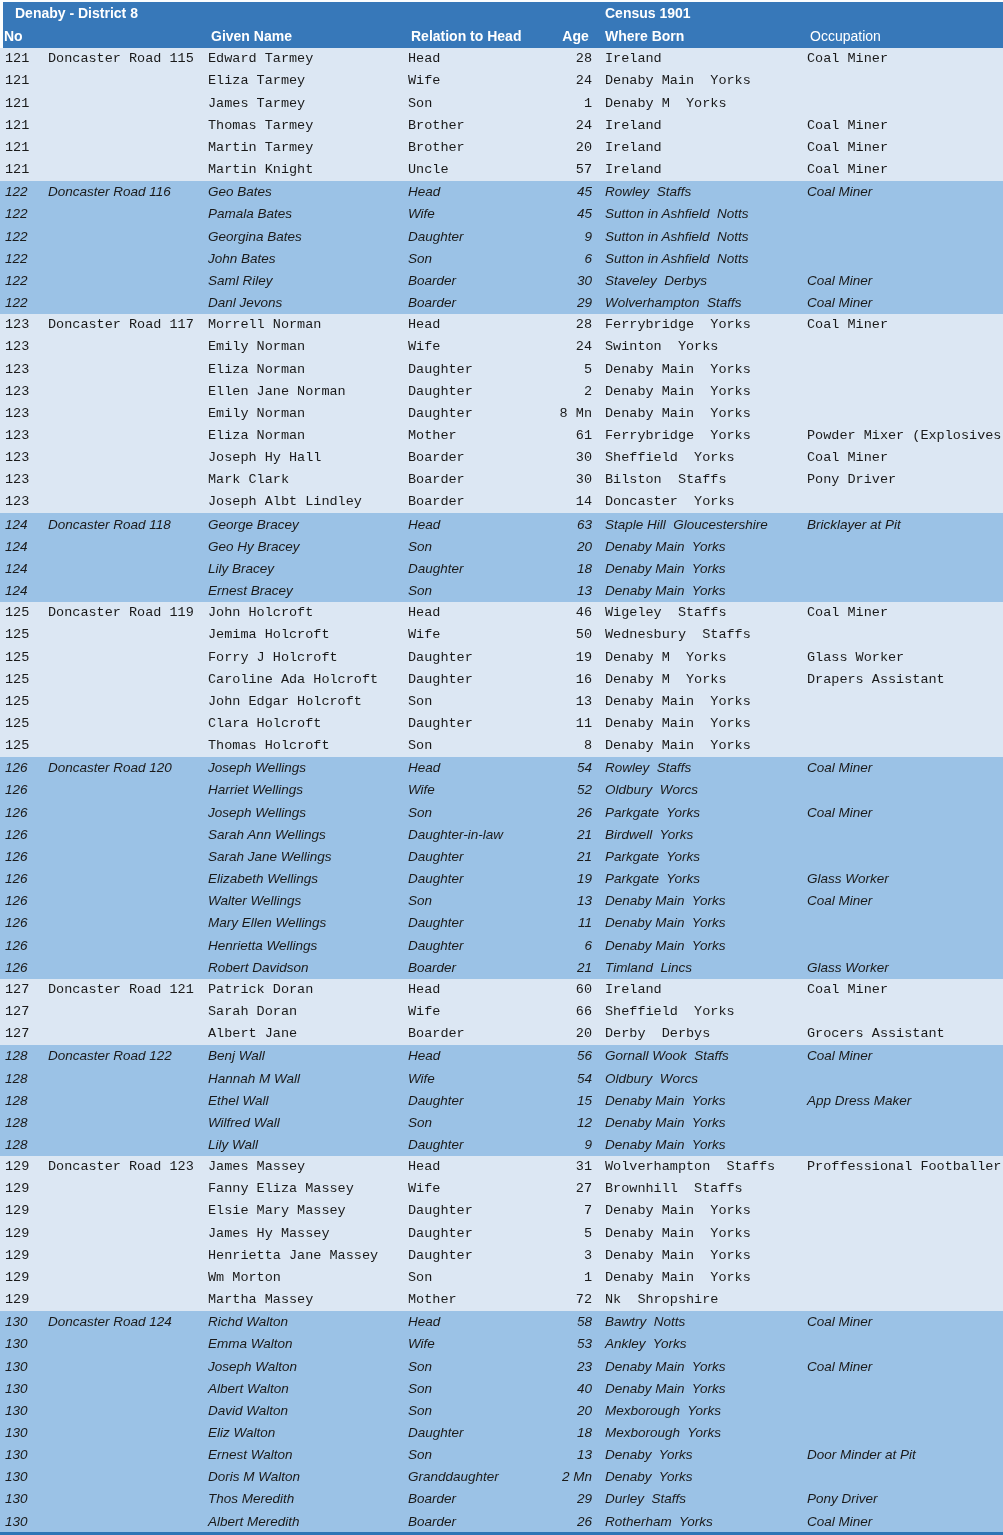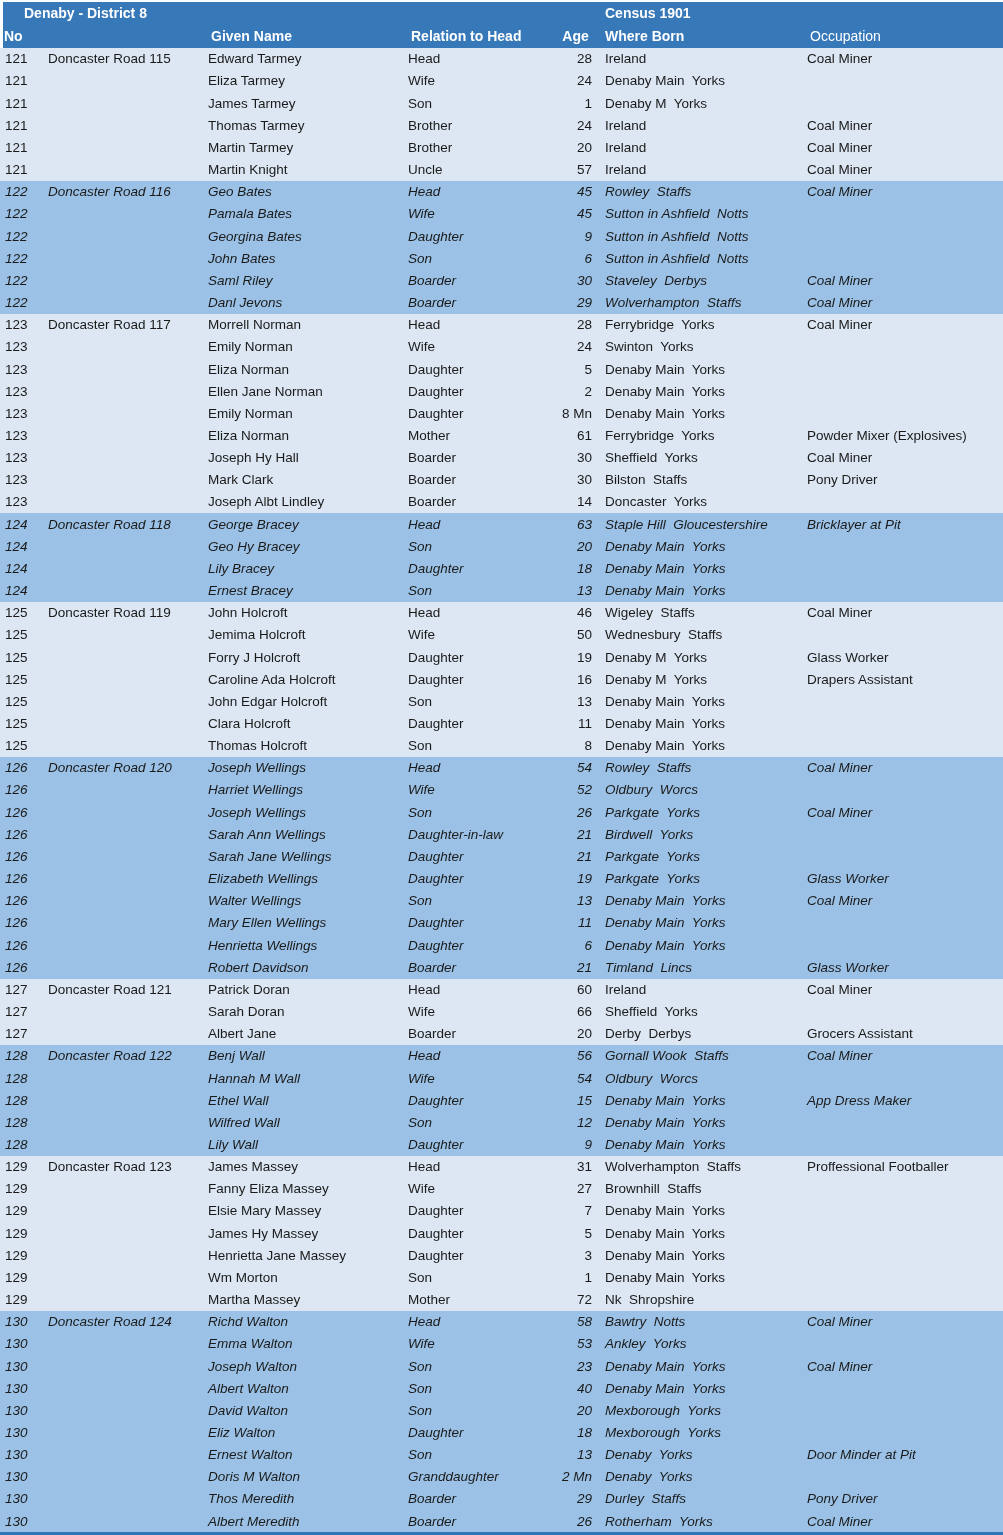--- a/index.html
+++ b/index.html
@@ -32,34 +32,34 @@
     background:var(--header-bg);
     color:var(--header-text);
     height:48px;
     border-top:2px solid var(--edge-light);
     border-left:3px solid var(--edge-light);
     font-weight:bold;
     font-size:14px;
   }
   .header .hrow{height:23px;line-height:23px;}
   .hcell{white-space:pre;overflow:hidden;}
-  .title-cell{grid-column:1 / span 5;padding-left:21px;}
+  .title-cell{grid-column:1 / span 5;padding-left:12px;}
   .census-cell{grid-column:6 / span 2;padding-left:5px;}
   .h-no{padding-left:1px;}
   .h-name{}
   .h-rel{}
   .h-age{text-align:center;padding-right:5px;}
   .h-born{padding-left:5px;}
   .h-occ{font-weight:normal;padding-left:7px;}
   .tbody{
     flex:1;
     display:flex;flex-direction:column;
   }
   .row{flex:1;align-items:center;font-size:13.5px;}
-  .row-light{background:var(--row-light);}
+  .row-light{background:var(--row-light);font-family:Liberation Mono, monospace;}
   .row-medium{background:var(--row-medium);font-style:italic;}
   .cell{white-space:pre;line-height:1;}
   .c-no{padding-left:5px;}
   .c-addr{}
   .c-name{}
   .c-rel{}
   .c-age{text-align:right;padding-right:5px;}
   .c-born{padding-left:8px;}
   .c-occ{padding-left:7px;}
 </style>

